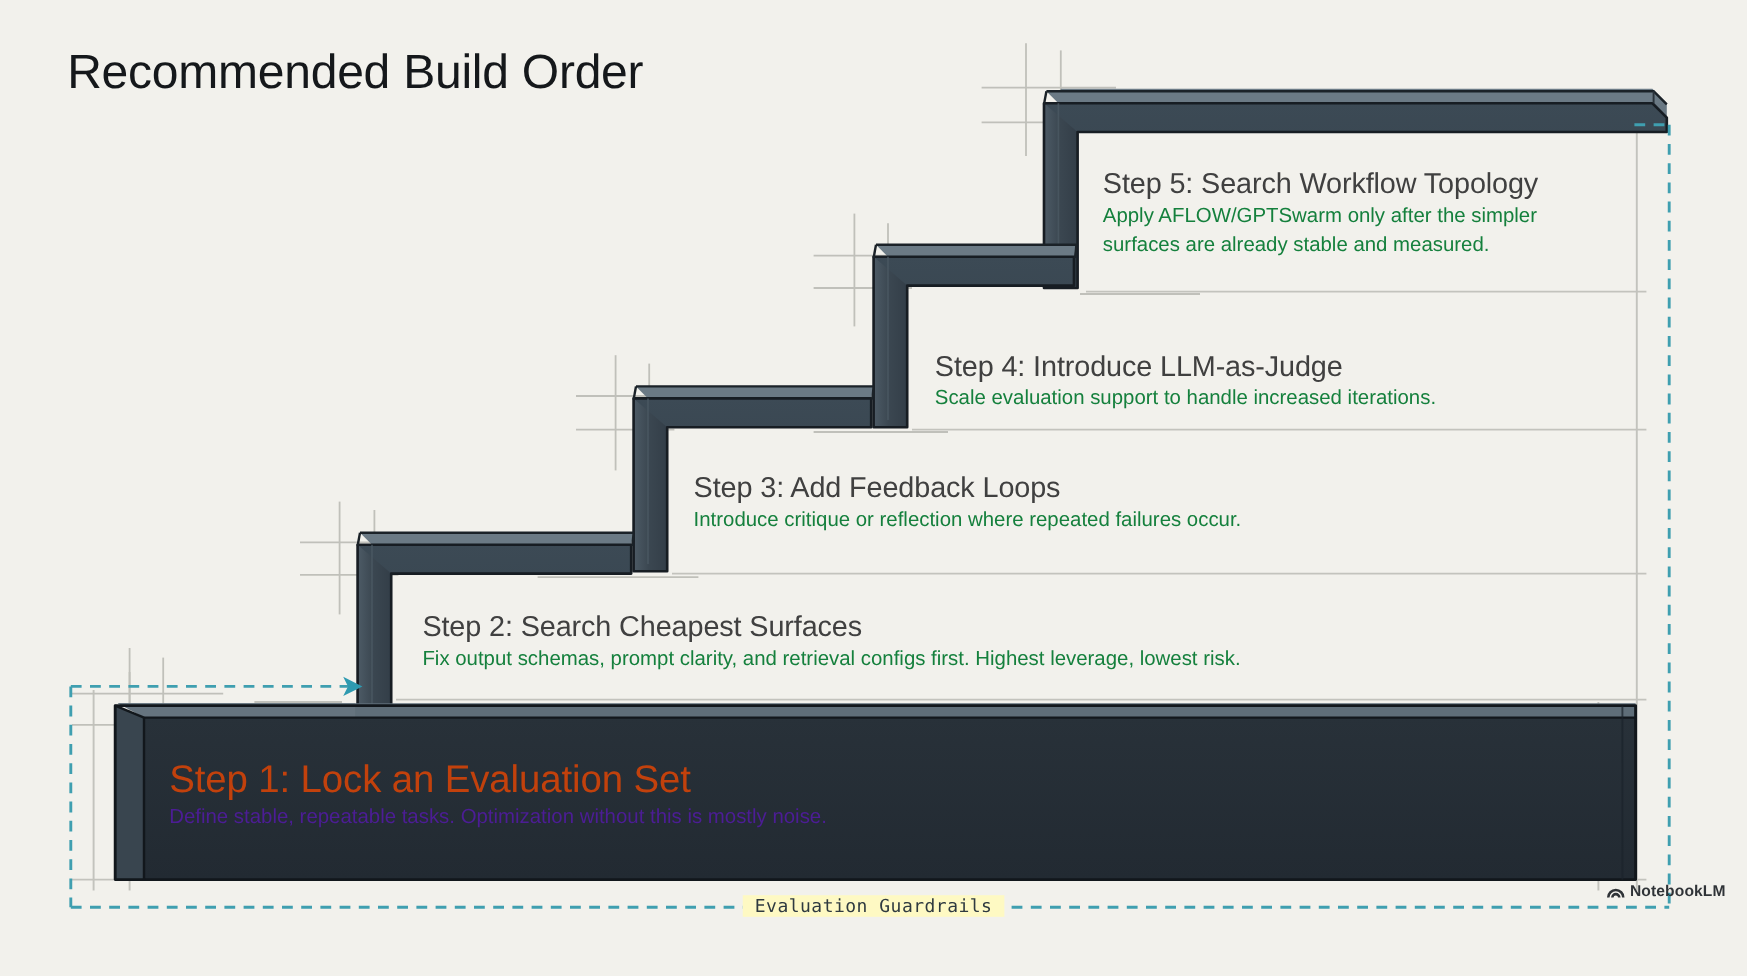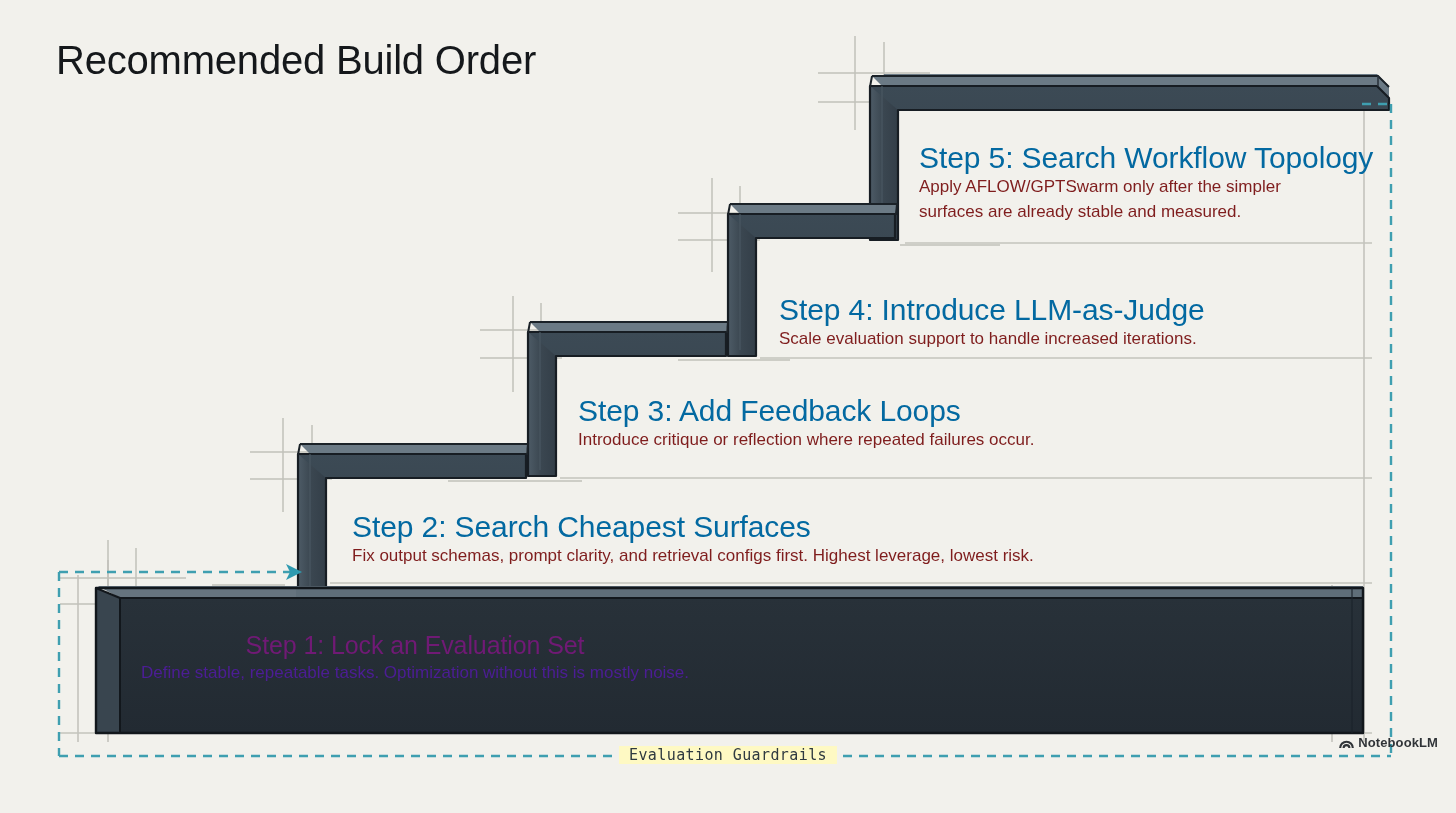--- a/index.html
+++ b/index.html
@@ -12,31 +12,31 @@
   #art{position:absolute;left:0;top:0;width:1456px;height:813px;}
 
   .page-title{
     position:absolute;left:56px;top:38px;
     font-size:40px;font-weight:400;color:#15181b;
     letter-spacing:-0.2px;line-height:1.1;white-space:nowrap;
   }
 
   .step-text{position:absolute;}
   .step-title{
-    font-size:30px;font-weight:400;color:#0369a1;
+    font-size:24px;font-weight:400;color:#404040;
     line-height:1.18;white-space:nowrap;letter-spacing:-0.1px;
   }
   .step-desc{
-    font-size:17px;font-weight:400;color:#7f1d1d;
+    font-size:17px;font-weight:400;color:#15803d;
     line-height:1.42;letter-spacing:0px;
   }
   .step-desc .ln{display:block;white-space:nowrap;}
 
   
-  #step1-text .step-title{color:#701a75;font-size:25px;text-align:center;}
+  #step1-text .step-title{color:#c2410c;font-size:32px;}
   #step1-text .step-desc{color:#4c1d95;font-size:17px;}
 
   .guard-label{
     position:absolute;
     font-family:"DejaVu Sans Mono", monospace;
     font-size:15px;color:#2f3a40;letter-spacing:0.4px;
     background:#fef9c3;padding:0 10px;white-space:nowrap;
   }
 
   .brand{

